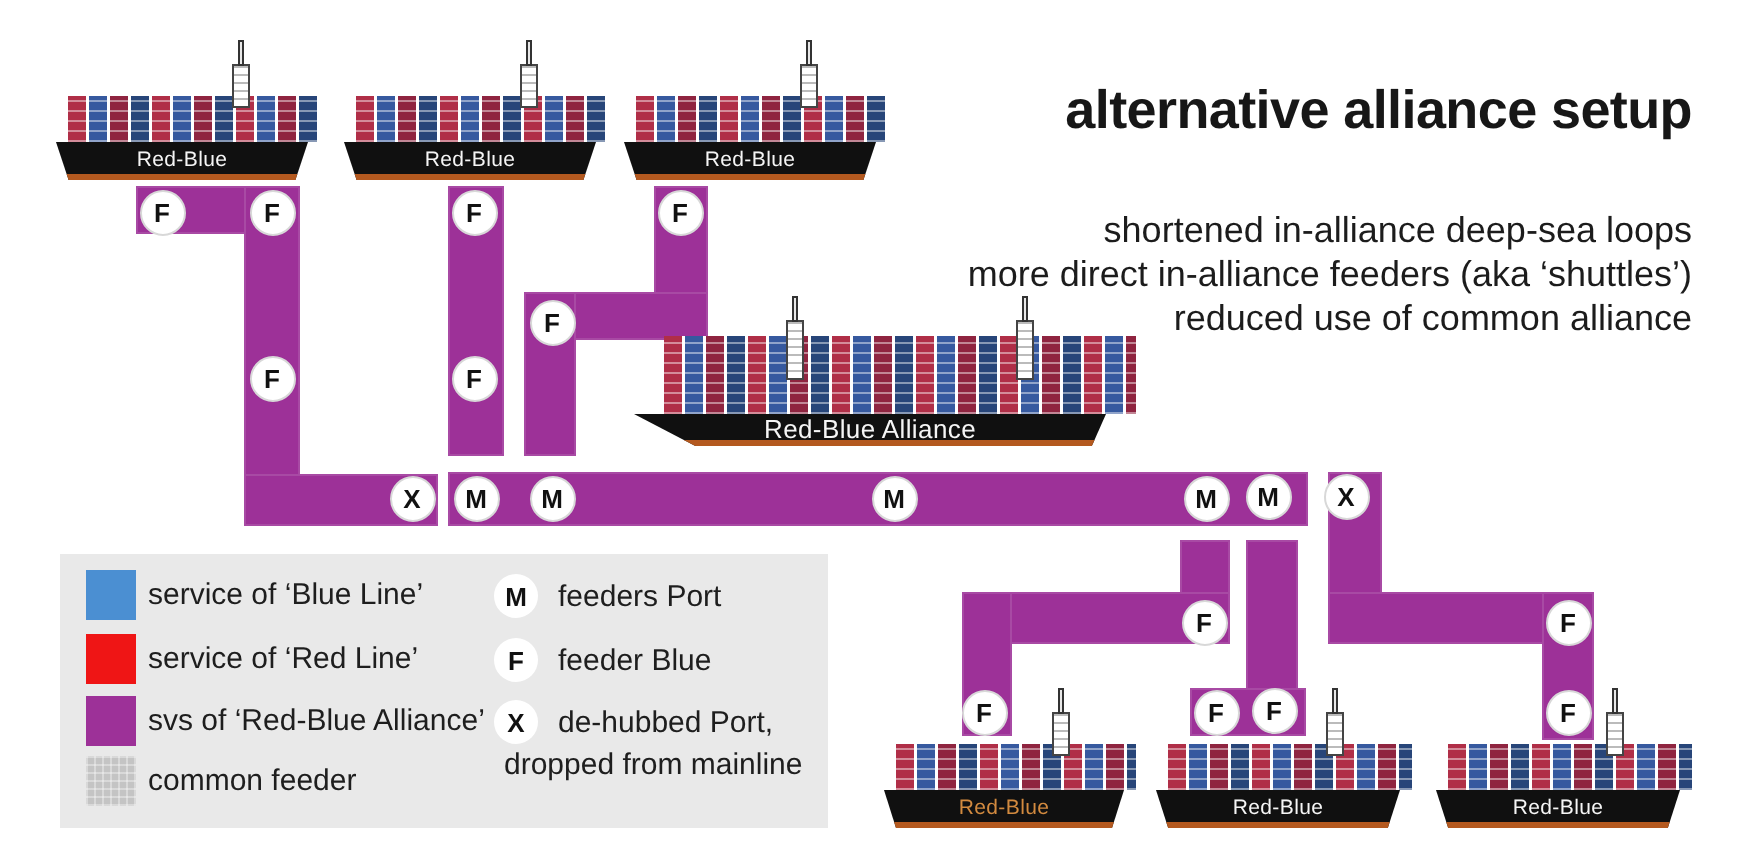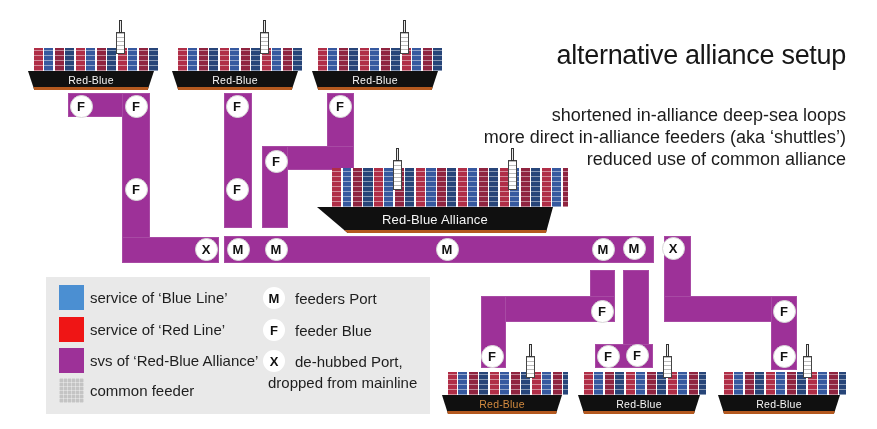--- a/index.html
+++ b/index.html
@@ -43,38 +43,38 @@
     position:relative;width:100%;height:19px;background:#101010;
     clip-path:polygon(0 0,100% 0,95% 100%,5% 100%);
     display:flex;align-items:center;justify-content:center;
   }
   .hull::after{content:"";position:absolute;left:0;right:0;bottom:0;height:3px;background:#b4591f;}
   .hull .shiplabel{font-weight:normal;font-size:10.5px;color:#f5f5f5;letter-spacing:.2px;position:relative;top:-1px;}
   .ship-bl .hull .shiplabel{color:#d28a3f;}
   
   .bigship .containers{height:39px;margin:0 4px 0 15px;}
   .bigship .hull{
-    height:26px;clip-path:polygon(0 0,100% 0,97% 100%,13% 100%);
+    height:16px;clip-path:polygon(0 0,100% 0,97% 100%,13% 100%);
   }
   .bigship .hull .shiplabel{font-size:13px;}
   .bigship .crane{height:30px;top:-8px;}
   .bigship .crane.c1{left:32%;}
   .bigship .crane.c2{left:81%;}
   
   .title{
-    position:absolute;right:31px;top:40px;font-size:27px;font-weight:normal;
+    position:absolute;right:31px;top:40px;font-size:27px;font-weight:bold;
     color:#171717;letter-spacing:-.3px;
   }
   .subtitle{
     position:absolute;right:31px;top:104px;text-align:right;
     font-size:18px;color:#1c1c1c;line-height:22px;
   }
   
   .legend{
-    position:absolute;left:30px;top:277px;width:384px;height:137px;background:#e9e9e9;margin-left:16px;
+    position:absolute;left:30px;top:277px;width:384px;height:137px;background:#e9e9e9;
   }
   .sw{position:absolute;left:13px;width:25px;height:25px;}
   .sw-blue{background:#4b8fd2;}
   .sw-red{background:#ef1515;}
   .sw-alliance{background:#9d3198;}
   .sw-gray{background:#c4c4c4;
     background-image:repeating-linear-gradient(0deg,rgba(255,255,255,.35) 0 1px,transparent 1px 4px),
                      repeating-linear-gradient(90deg,rgba(255,255,255,.35) 0 1px,transparent 1px 4px);}
   .lg-label{position:absolute;left:44px;font-size:15px;color:#1e1e1e;white-space:nowrap;}
   .lg-port{

